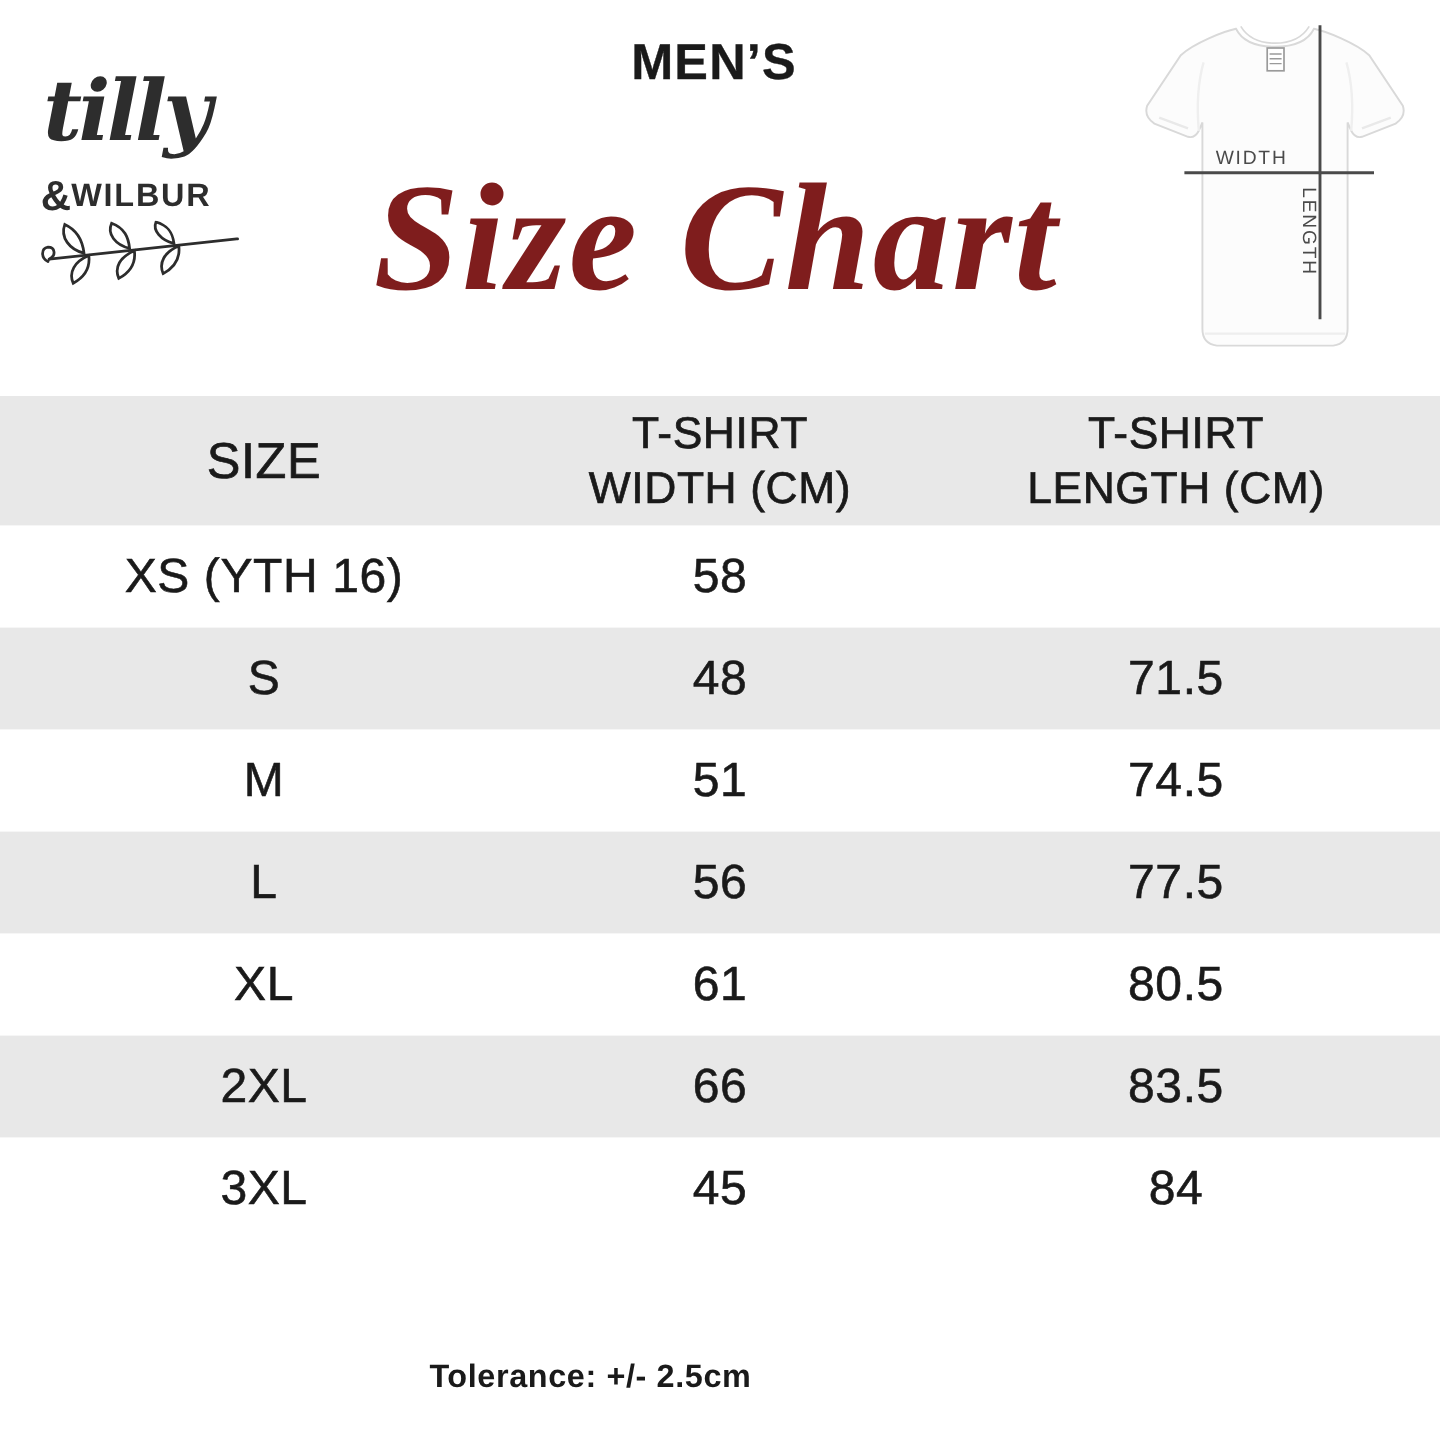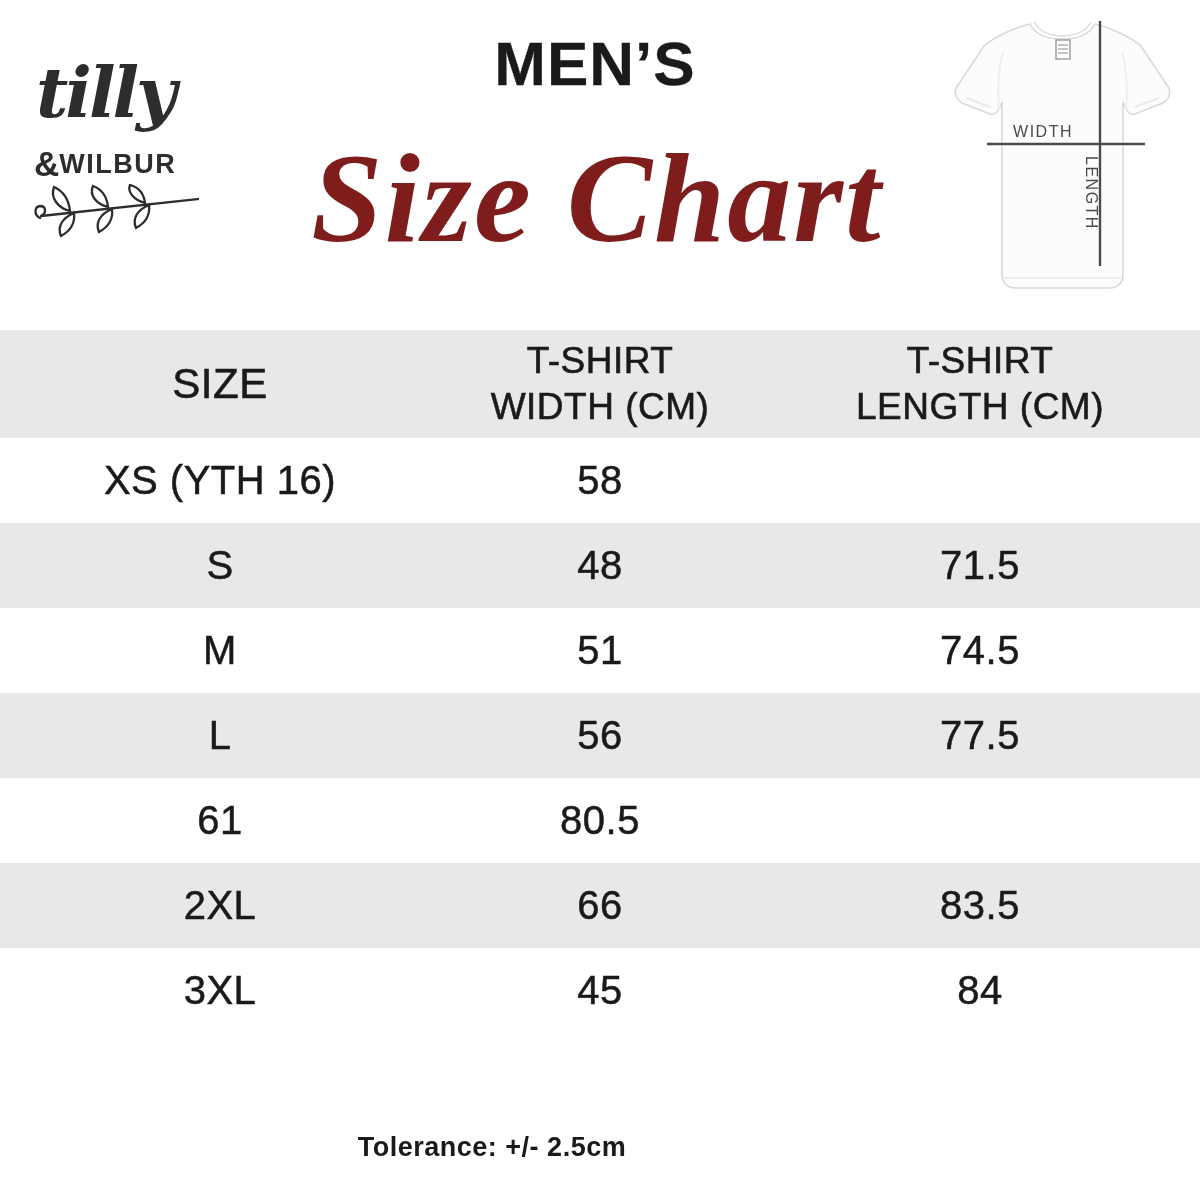--- a/index.html
+++ b/index.html
@@ -11,21 +11,21 @@
   .logo-script { position:absolute; left:6px; top:0px;
                  font-family:"DejaVu Serif", serif; font-style:italic; font-weight:bold;
                  font-size:70px; letter-spacing:-3px; line-height:1; }
   .logo-caps { position:absolute; left:4px; top:86px; font-weight:bold;
                font-size:27px; letter-spacing:1.5px; white-space:nowrap; }
   .logo-caps .amp { font-size:35px; vertical-align:-3px; letter-spacing:0; }
   .logo-branch { position:absolute; left:0px; top:126px; }
 
   
   .category { position:absolute; left:0; top:28px; width:1190px; text-align:center;
-              font-size:62px; font-weight:bold; letter-spacing:1px;
+              font-size:42px; font-weight:bold; letter-spacing:1px;
               -webkit-text-stroke:0.3px currentColor; }
   .main-title { position:absolute; left:0; top:128px; width:1194px; text-align:center;
                 font-family:Liberation Serif, serif; font-style:italic; font-weight:900;
                 font-size:128px; letter-spacing:2px; line-height:1.1; color:#7f1d1d; }
 
   
   .tshirt { position:absolute; left:950px; top:6px; width:225px; height:305px; }
   .diag-label { font-family:"Liberation Sans", sans-serif; font-size:16px;
                 letter-spacing:1.5px; fill:#4a4a4a; }
 
@@ -124,20 +124,21 @@
     <div class="dcell">M</div>
     <div class="dcell">51</div>
     <div class="dcell">74.5</div>
   </div>
   <div class="trow stripe">
     <div class="dcell">L</div>
     <div class="dcell">56</div>
     <div class="dcell">77.5</div>
   </div>
   <div class="trow">
+    <div class="dcell">XL</div>
     <div class="dcell">61</div>
     <div class="dcell">80.5</div>
   </div>
   <div class="trow stripe">
     <div class="dcell">2XL</div>
     <div class="dcell">66</div>
     <div class="dcell">83.5</div>
   </div>
   <div class="trow">
     <div class="dcell">3XL</div>

